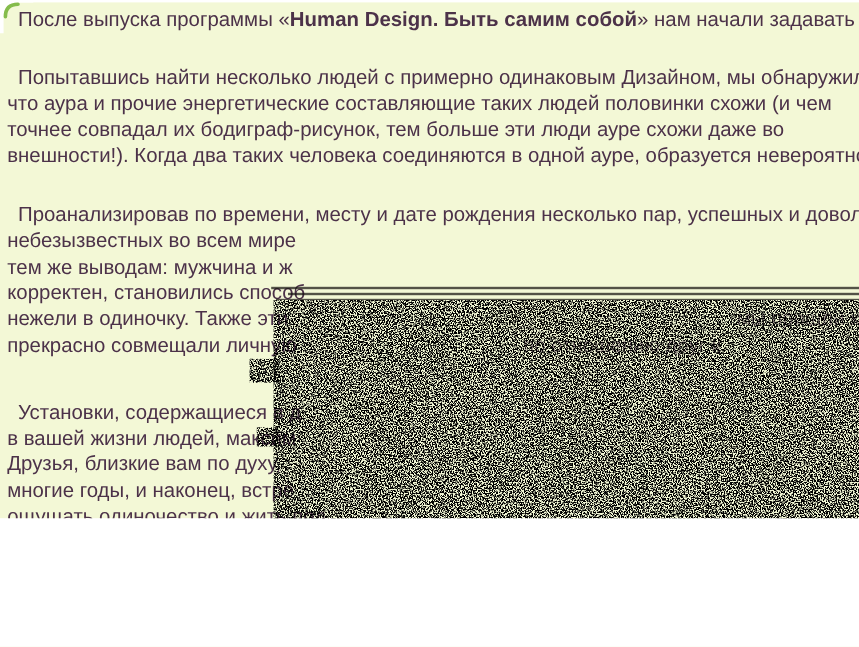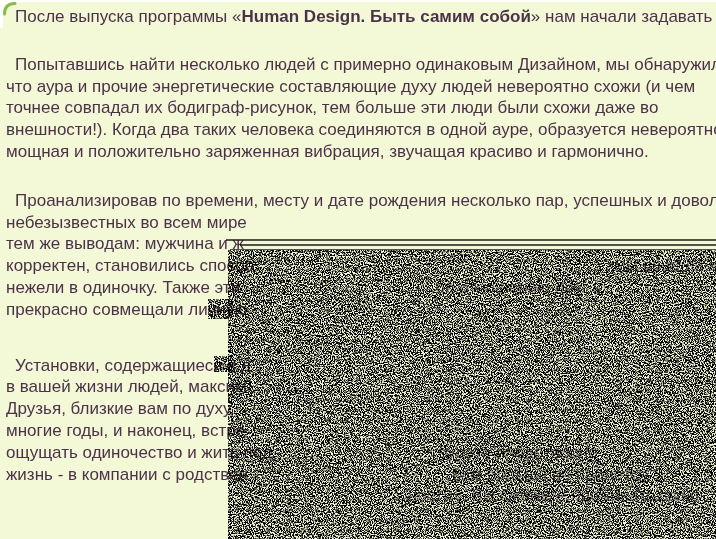--- a/index.html
+++ b/index.html
@@ -1,17 +1,17 @@
 <!DOCTYPE html>
 <html><head>
 <meta charset="utf-8">
 <style>
   html,body{margin:0;padding:0;background:#fff;}
   .page{
-    position:relative;width:716px;height:539px;overflow:hidden;
+    position:relative;width:716px;height:432px;overflow:hidden;
     background:#F3F8D6;
     font-family:"Liberation Sans","DejaVu Sans",sans-serif;
     font-size:17px;color:#4C3249;
   }
   .top-strip{position:absolute;top:0;left:0;width:716px;height:2px;background:#ffffff;z-index:5;}
   .corner{position:absolute;top:0;left:0;z-index:6;}
   .content{position:absolute;top:6px;left:6px;right:2px;z-index:1;}
   .line{height:21.8px;line-height:21.8px;white-space:nowrap;}
   .first{text-indent:9px;}
   .b{font-weight:bold;}
@@ -44,24 +44,23 @@
   </svg>
 
   <div class="content">
 
     <div class="para gap-a">
       <div class="line first"><span>После выпуска программы «</span><span class="b">Human Design. Быть самим собой</span><span>» нам начали задавать</span></div>
     </div>
 
     <div class="para gap-b">
       <div class="line first">Попытавшись найти несколько людей с примерно одинаковым Дизайном, мы обнаружили,</div>
-      <div class="line">что аура и прочие энергетические составляющие духу людей невероятно схожи (и чем</div>
-      <div class="line">точнее совпадал их бодиграф-рисунок, тем больше эти люди были схожи даже во</div>
+      <div class="line">что аура и прочие энергетические составляющие таких людей половинки схожи (и чем</div>
+      <div class="line">точнее совпадал их бодиграф-рисунок, тем больше эти люди ауре схожи даже во</div>
       <div class="line">внешности!). Когда два таких человека соединяются в одной ауре, образуется невероятно</div>
-      <div class="line">мощная и положительно заряженная вибрация, звучащая красиво и гармонично.</div>
     </div>
 
     <div class="para gap-c">
       <div class="line first">Проанализировав по времени, месту и дате рождения несколько пар, успешных и довольно</div>
       <div class="line">небезызвестных во всем мире</div>
       <div class="line">тем же выводам: мужчина и ж</div>
       <div class="line">корректен, становились способ</div>
       <div class="line">нежели в одиночку. Также эти</div>
       <div class="line">прекрасно совмещали личную</div>
     </div>

